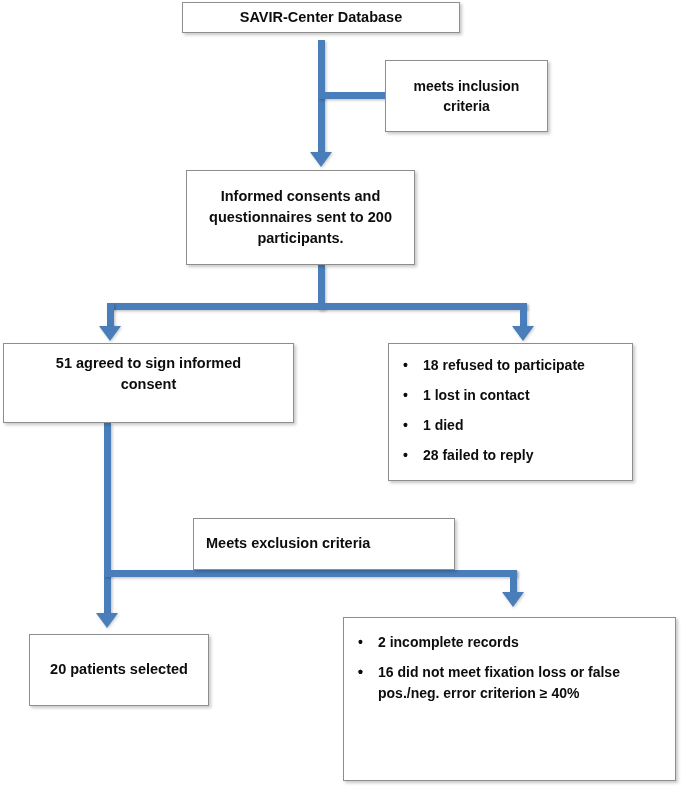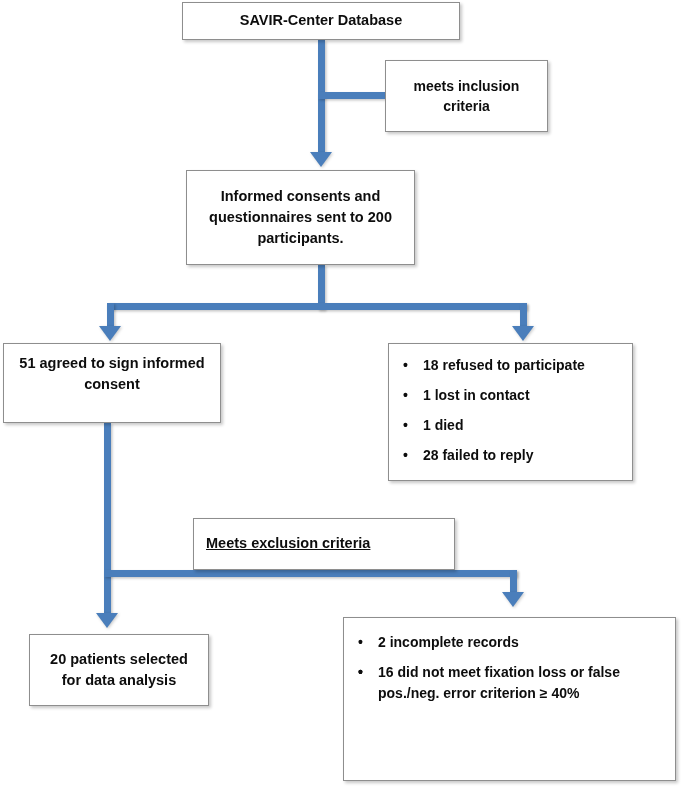--- a/index.html
+++ b/index.html
@@ -55,37 +55,37 @@
     text-align: left;
   }
   .bullets li:last-child { margin-bottom: 0; }
   .bullets li .dot {
     position: absolute;
     left: -20px;
     top: 0;
   }
 
   
-  #node-database      { left: 182px; top: 2px;   width: 278px; height: 38px;  }
+  #node-database      { left: 182px; top: 2px;   width: 278px; height: 31px;  }
   #node-database .inner { font-size: 14.5px; padding: 0 8px; }
 
   #node-inclusion     { left: 385px; top: 60px;  width: 163px; height: 72px;  }
   #node-inclusion .inner { font-size: 14px; padding: 0 8px; }
 
   #node-sent          { left: 186px; top: 170px; width: 229px; height: 95px; }
   #node-sent .inner   { font-size: 14.5px; padding: 0 10px; }
 
-  #node-agreed        { left: 3px;   top: 343px; width: 218px; height: 80px; }
+  #node-agreed        { left: 3px;   top: 343px; width: 291px; height: 80px; }
   #node-agreed .inner { font-size: 14.5px; padding: 0 8px 14px 8px; justify-content: flex-start; padding-top: 9px; }
 
   #node-refused       { left: 388px; top: 343px; width: 245px; height: 138px; }
   #node-refused .inner{ font-size: 14px; padding: 11px 4px 0 0; justify-content: flex-start; }
 
   #node-exclusion     { left: 193px; top: 518px; width: 262px; height: 52px; }
-  #node-exclusion .inner { font-size: 14.5px; padding: 0 8px 0 12px; text-decoration: underline; }
+  #node-exclusion .inner { font-size: 14.5px; padding: 0 8px 0 12px; }
 
   #node-selected      { left: 29px;  top: 634px; width: 180px; height: 72px; }
   #node-selected .inner { font-size: 14.5px; padding: 0 6px; }
 
   #node-excluded      { left: 343px; top: 617px; width: 333px; height: 164px; }
   #node-excluded .inner { font-size: 14px; padding: 14px 4px 0 0; justify-content: flex-start; }
 
   
   .conn {
     position: absolute;
@@ -199,21 +199,20 @@
 
   <div class="node" id="node-exclusion">
     <div class="inner left-txt">
       <span>Meets exclusion criteria</span>
     </div>
   </div>
 
   <div class="node" id="node-selected">
     <div class="inner center-txt">
       <span>20 patients selected</span>
-      <span>for data analysis</span>
     </div>
   </div>
 
   <div class="node" id="node-excluded">
     <div class="inner">
       <ul class="bullets">
         <li>
           <span class="dot">•</span>
           <span>2 incomplete records</span>
         </li>

